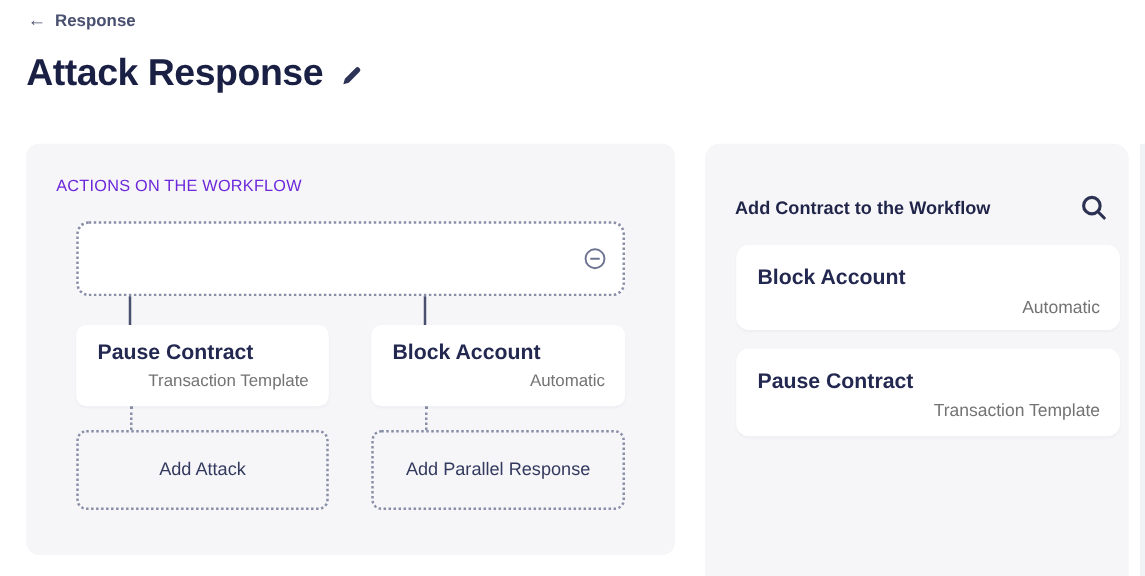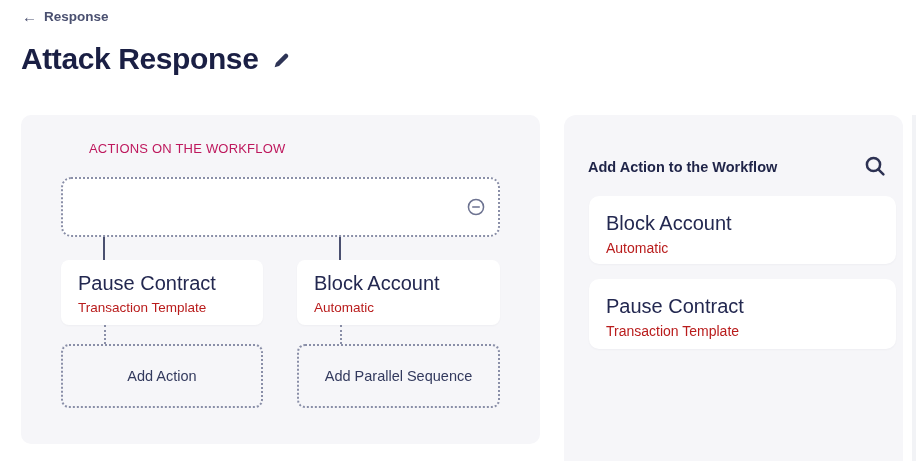--- a/index.html
+++ b/index.html
@@ -46,22 +46,21 @@
   }
   .panel-left  { left: 21px;  top: 115px; width: 519px; height: 329px; }
   .panel-right { left: 564px; top: 115px; width: 339px; height: 400px; border-radius: 12px; }
   .panel-sliver { left: 912px; top: 115px; width: 4px; height: 400px; border-radius: 0; background: #f2f3f6; }
 
   .panel-label {
     position: absolute;
     left: 24px; top: 26px;
     font-size: 13px;
     letter-spacing: 0.2px;
-    color: #be185d;
-    margin-left: 44px;
+    color: #6d28d9;
   }
 
   
   .root-node {
     position: absolute;
     left: 40px; top: 62px;
     width: 439px; height: 60px;
     background: #ffffff;
     border: 2px dotted #8a8fa8;
     border-radius: 10px;
@@ -98,27 +97,28 @@
     height: 65px;
     background: #ffffff;
     border-radius: 8px;
     padding: 12px 16px 0 17px;
     cursor: pointer;
     box-shadow: 0 1px 2px rgba(40,45,80,0.04);
   }
   .node-card.n1 { left: 40px;  width: 202px; }
   .node-card.n2 { left: 276px; width: 203px; }
   .card-title {
-    font-size: 20px; font-weight: normal;
+    font-size: 17px; font-weight: bold;
     color: #232850;
     margin-bottom: 5px;
   }
   .card-subtitle {
     font-size: 13.5px;
-    color: #b91c1c;
+    color: #737373;
+    text-align: right;
   }
 
   .dashed-btn {
     position: absolute;
     top: 229px;
     height: 64px;
     background: transparent;
     border: 2px dotted #8a8fa8;
     border-radius: 8px;
     display: flex; align-items: center; justify-content: center;
@@ -197,26 +197,26 @@
 
     <div class="node-card n1">
       <div class="card-title">Pause Contract</div>
       <div class="card-subtitle">Transaction Template</div>
     </div>
     <div class="node-card n2">
       <div class="card-title">Block Account</div>
       <div class="card-subtitle">Automatic</div>
     </div>
 
-    <button class="dashed-btn b1">Add Action</button>
-    <button class="dashed-btn b2">Add Parallel Sequence</button>
+    <button class="dashed-btn b1">Add Attack</button>
+    <button class="dashed-btn b2">Add Parallel Response</button>
   </div>
 
   <div class="panel panel-right">
-    <div class="right-title">Add Action to the Workflow</div>
+    <div class="right-title">Add Contract to the Workflow</div>
     <button class="search-btn">
       <svg width="24" height="24" viewBox="0 0 24 24">
         <circle cx="10.5" cy="10.5" r="6.6" fill="none" stroke="#2d3253" stroke-width="2.5"></circle>
         <line x1="15.6" y1="15.6" x2="20.4" y2="20.4" stroke="#2d3253" stroke-width="2.5" stroke-linecap="round"></line>
       </svg>
     </button>
 
     <div class="action-item a1">
       <div class="card-title">Block Account</div>
       <div class="card-subtitle">Automatic</div>

